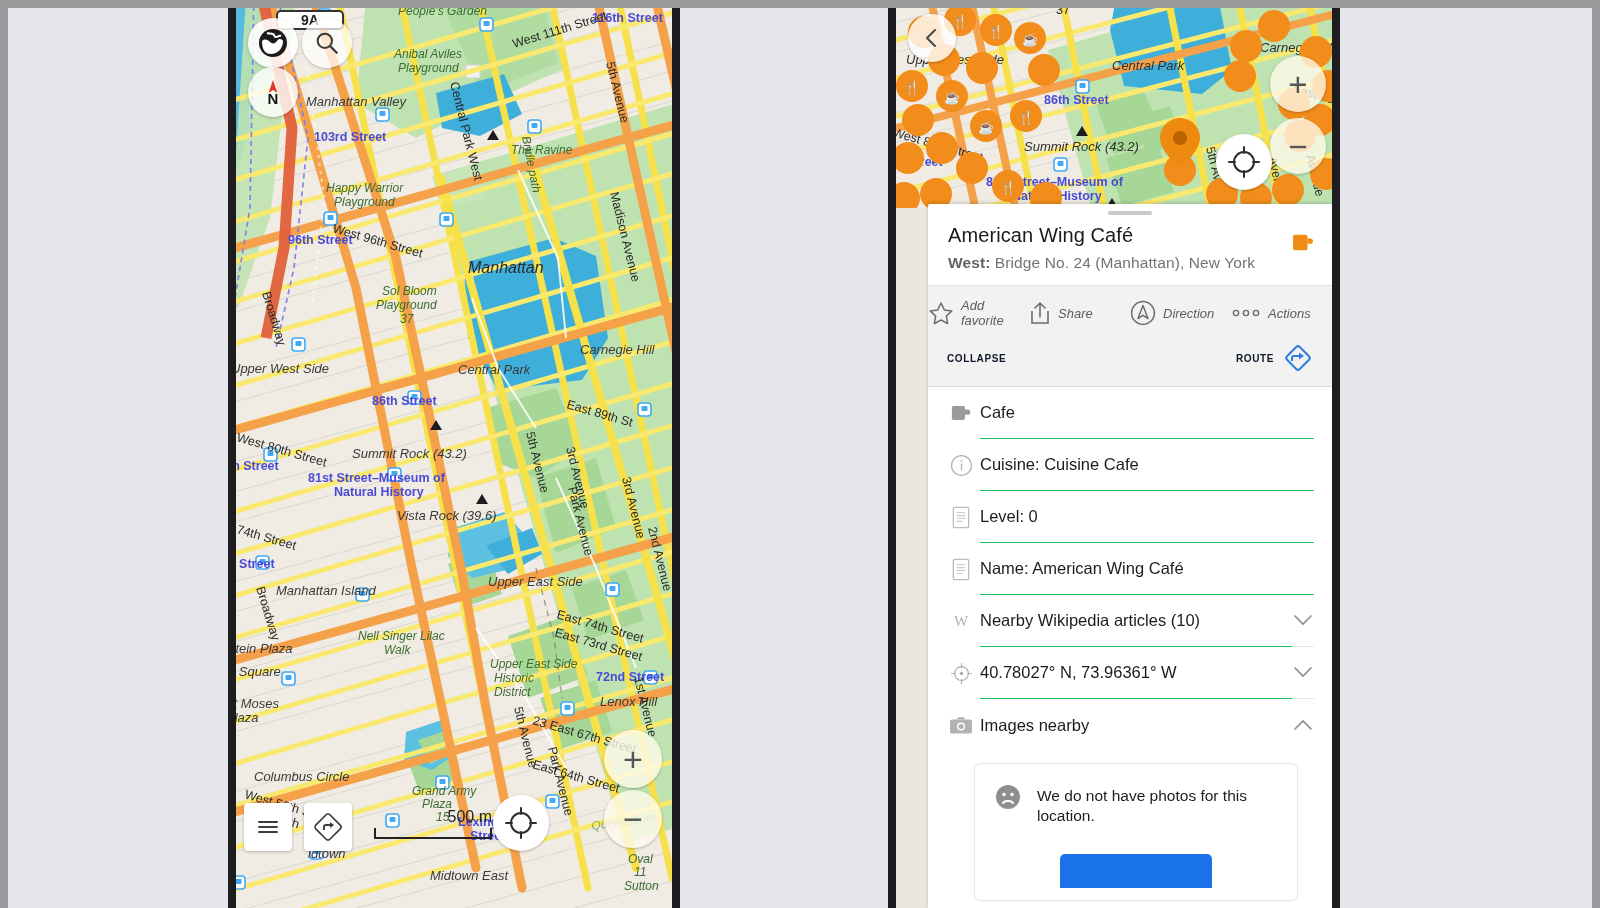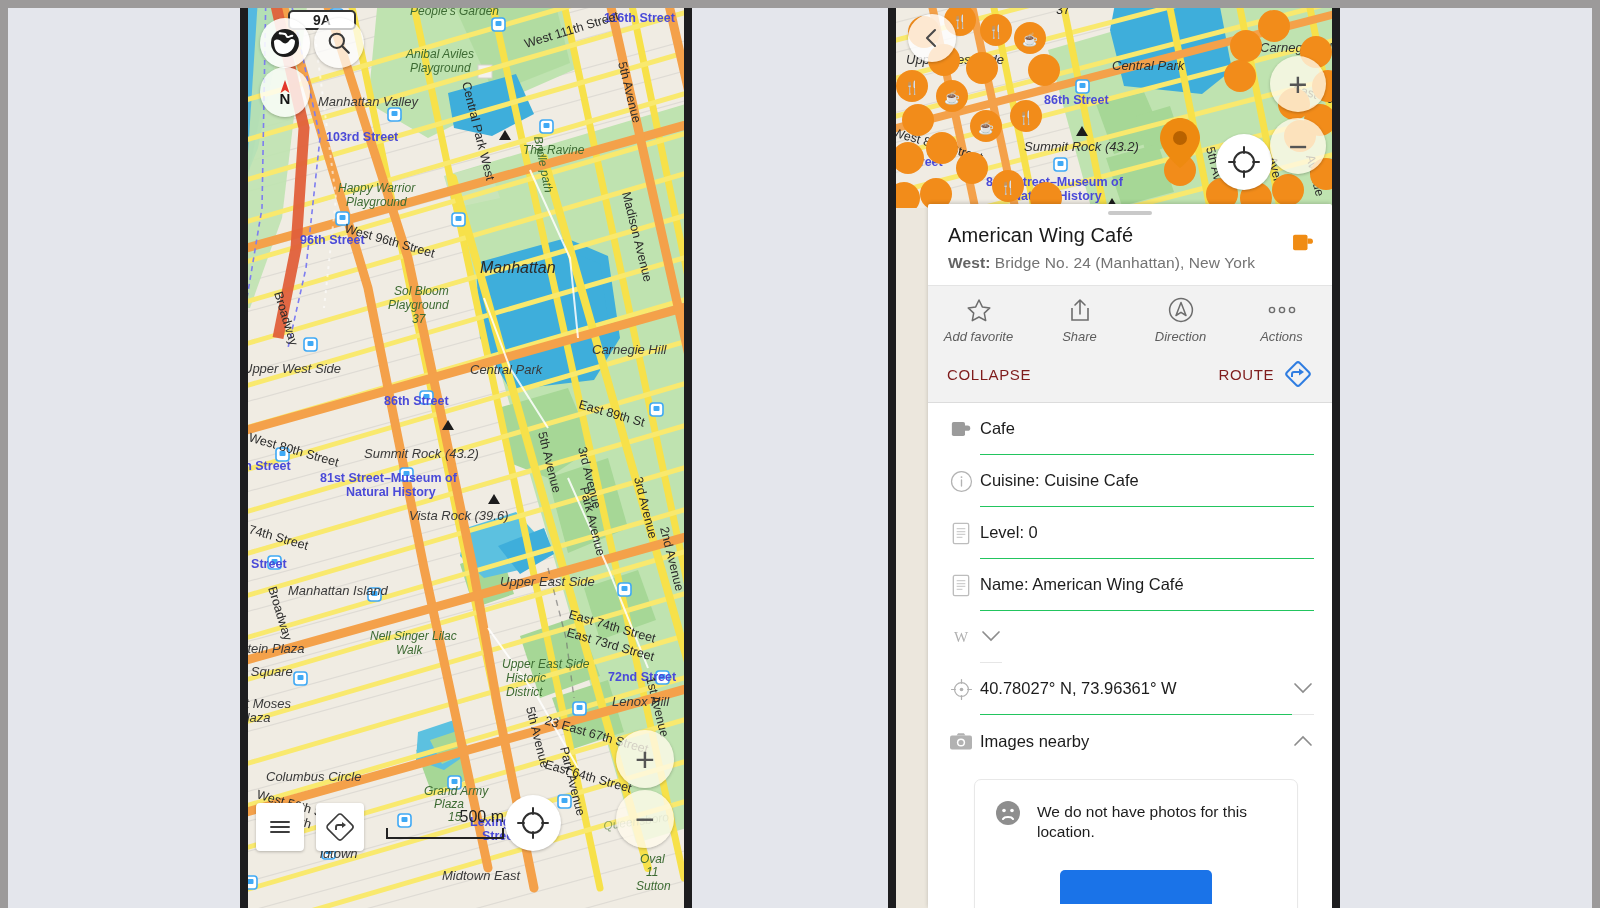--- a/index.html
+++ b/index.html
@@ -15,21 +15,21 @@
     background: #e4e6ec;
     overflow: hidden;
   }
 
   
   .phone {
     position: absolute; top: 0; height: 900px;
     background: #1d1d1f;
     overflow: hidden;
   }
-  #phone-left  { left: 232px; width: 452px; }
+  #phone-left  { left: 220px; width: 452px; }
   #phone-right { left: 880px; width: 452px; }
   .screen {
     position: absolute; top: 0; left: 8px; right: 8px; bottom: 0;
     overflow: hidden; background: #ece7dd;
   }
 
   
   .map { position: absolute; inset: 0; overflow: hidden; background: #efece4; }
   .map-svg { position: absolute; inset: 0; width: 100%; height: 100%; }
 
@@ -68,31 +68,31 @@
     position: absolute; right: 18px; top: 18px;
     width: 22px; height: 19px;
   }
 
   
   .actions-row {
     display: flex; background: #f2f2f2;
     border-top: 1px solid #e4e4e4;
     padding: 12px 0 9px;
   }
-  .action { flex: 1; display: flex; flex-direction: column; align-items: center; gap: 7px; }
+  .action { flex: 1; display: flex; flex-direction: row; align-items: center; gap: 7px; }
   .action .lbl { font-size: 13px; color: #5d5d5d; }
   .action .ico { height: 24px; display: flex; align-items: center; justify-content: center; }
 
   
   .cr-row {
     display: flex; align-items: center; justify-content: space-between;
     background: #f2f2f2; padding: 6px 19px 13px;
     border-bottom: 1px solid #dcdcdc;
   }
-  .link-blue { font-size: 15px; font-weight: 400; color: #7f1d1d; letter-spacing: .6px; }
+  .link-blue { font-size: 10px; font-weight: 700; color: #0f172a; letter-spacing: .6px; }
   .route-wrap { display: flex; align-items: center; gap: 9px; }
 
   
   .dlist { padding: 0 0 0 0; }
   .drow {
     display: flex; align-items: center;
     min-height: 52px; padding: 0 18px 0 14px;
   }
   .drow .dico { width: 38px; flex: 0 0 38px; display: flex; align-items: center; justify-content: center; }
   .drow .dtxt {
@@ -793,20 +793,21 @@
             </span>
             <span class="dtxt">Name: American Wing Café</span>
           </div>
 
           <div class="drow">
             <span class="dico">
               <svg width="24" height="20" viewBox="0 0 24 20">
                   <text x="12" y="15" font-size="15" font-family="Liberation Serif, serif" text-anchor="middle" fill="#b0b0b0">W</text>
                 </svg>
             </span>
+            <span class="dtxt">Nearby Wikipedia articles (10)</span>
             <span class="chev">
               <svg width="20" height="13" viewBox="0 0 20 13">
                   <path d="M2 2l8 8 8-8" fill="none" stroke="#8d8d8d" stroke-width="1.7" stroke-linecap="round"></path>
                 </svg>
             </span>
           </div>
 
           <div class="drow">
             <span class="dico">
               <svg width="23" height="23" viewBox="0 0 24 24">

